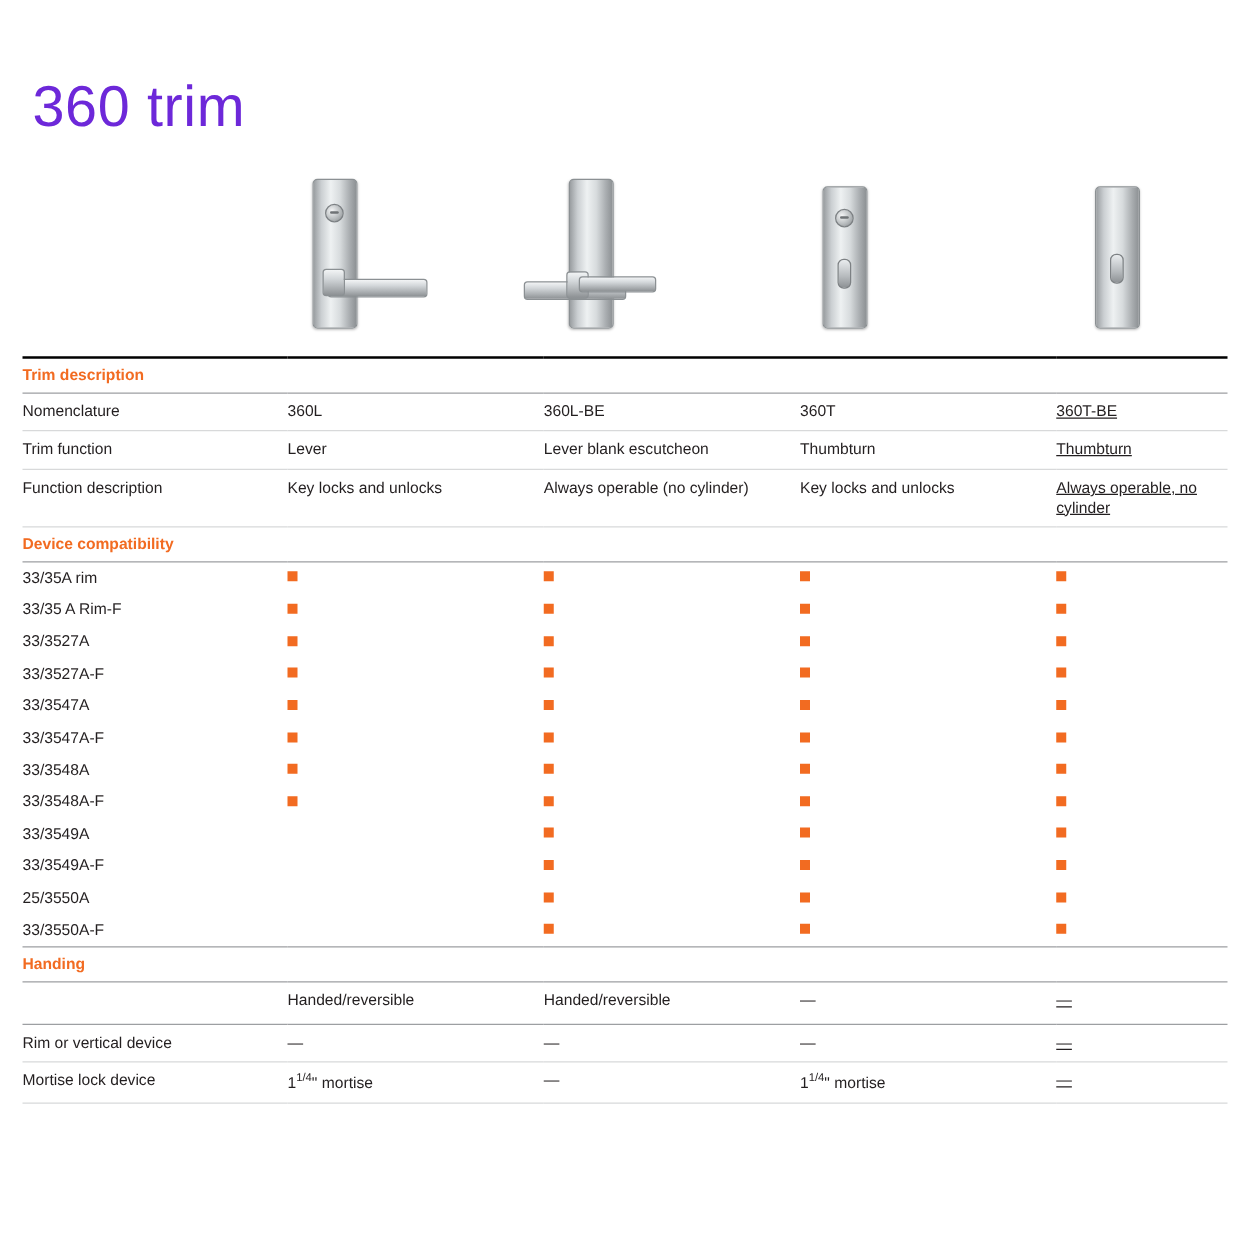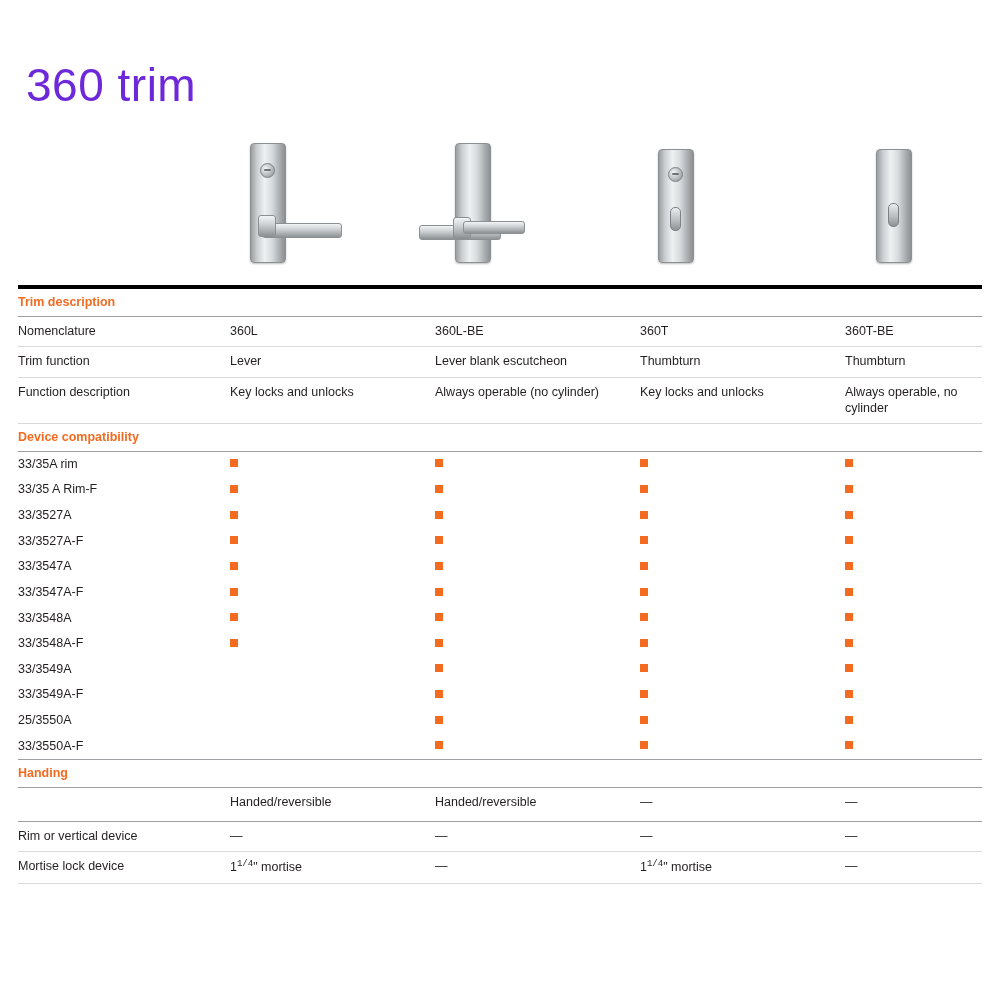--- a/index.html
+++ b/index.html
@@ -116,47 +116,47 @@
   table.spec td {
     padding: 7px 0 7px 0;
     vertical-align: top;
     border-bottom: 1px solid #d8d9da;
     line-height: 1.25;
   }
   td.c0 { width: 212px; padding-left: 4px; }
   td.c1 { width: 205px; }
   td.c2 { width: 205px; }
   td.c3 { width: 205px; }
-  td.c4 { width: 137px; }
+  td.c4 { width: 137px; text-decoration: underline; }
 
   tr.section td {
     color: #f26b21;
     font-weight: bold;
     border-bottom: 1px solid #9d9fa2;
     border-top: 1px solid #9d9fa2;
     padding-top: 6px;
     padding-bottom: 5px;
     font-size: 12.5px;
   }
-  tr.section.first td { border-top: 4px solid #000000; }
+  tr.section.first td { border-top: 2px solid #000000; }
 
   tr.compat td { padding-top: 5px; padding-bottom: 5px; border-bottom: none; }
   tr.compat td.c0 { }
   .dot {
     display: inline-block;
     width: 8px;
     height: 8px;
     background: #f26b21;
     vertical-align: middle;
     margin-top: -2px;
   }
   .nowrap { white-space: nowrap; }
   tr.handing-row td { border-bottom: none; padding-bottom: 10px; }
   tr.lastline td { border-bottom: 1px solid #9d9fa2; }
-  sup.frac { font-size: 9px; font-family: Liberation Mono, monospace; }
+  sup.frac { font-size: 9px; }
 </style>
 </head>
 <body>
 
 <div class="page">
 
   <div class="title">360 trim</div>
 
   <div class="products">
 

